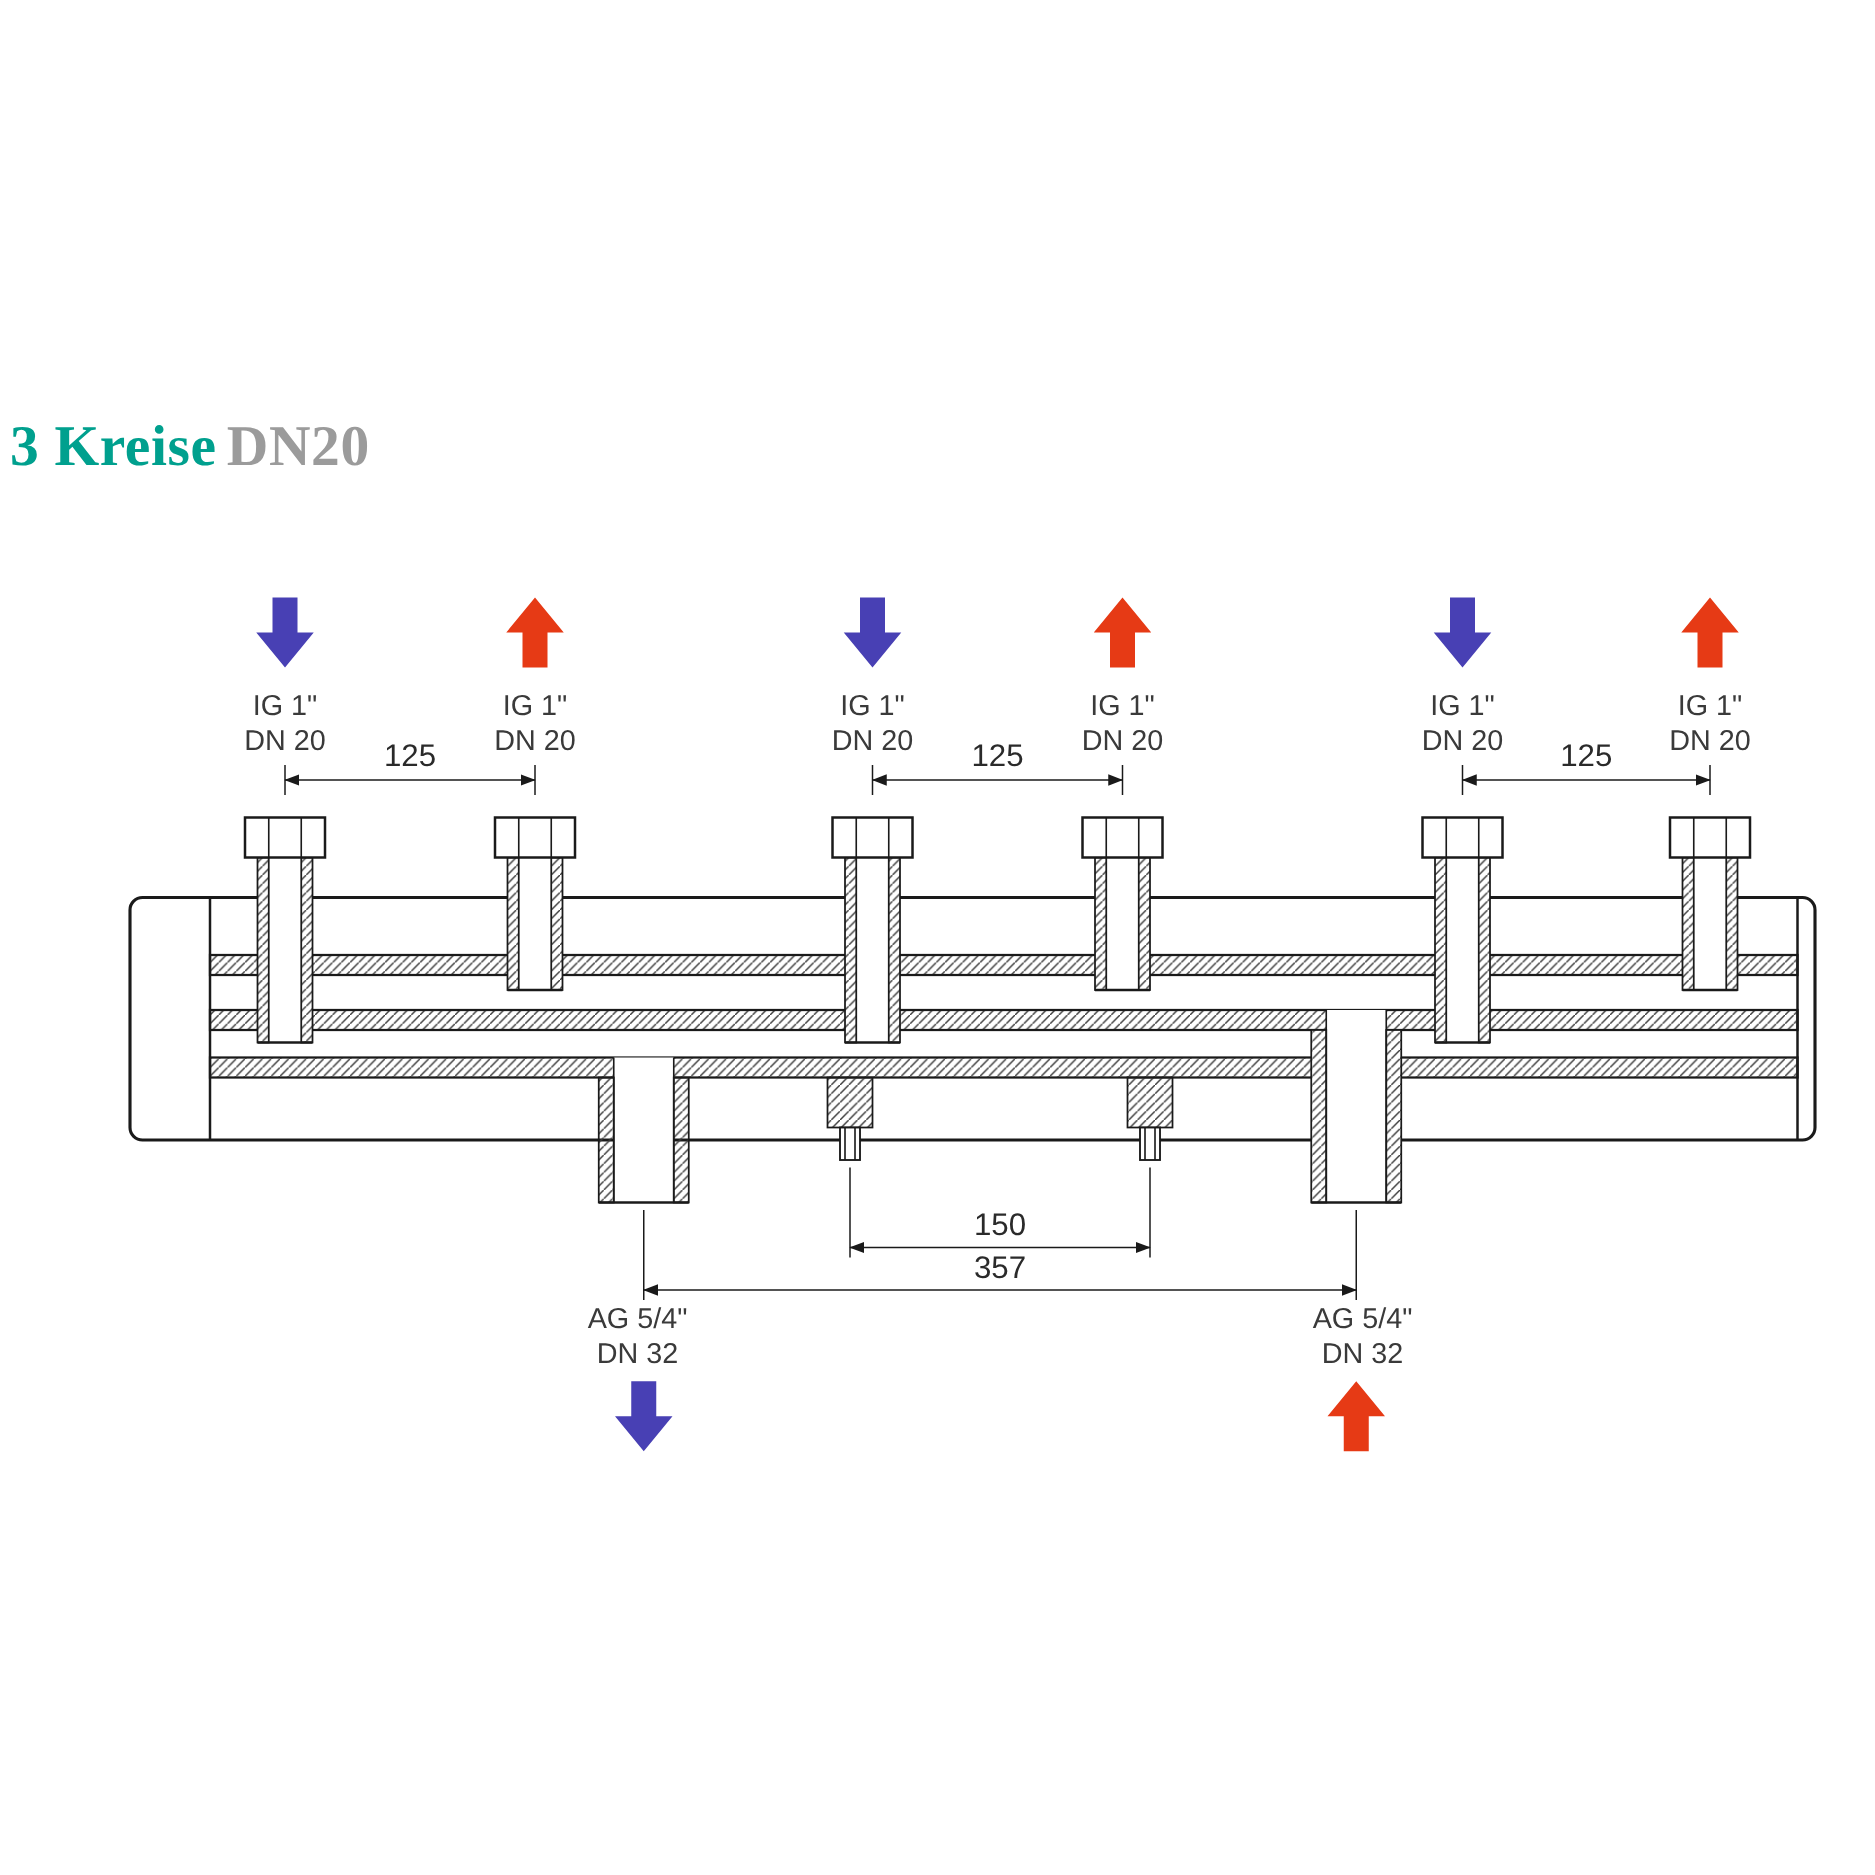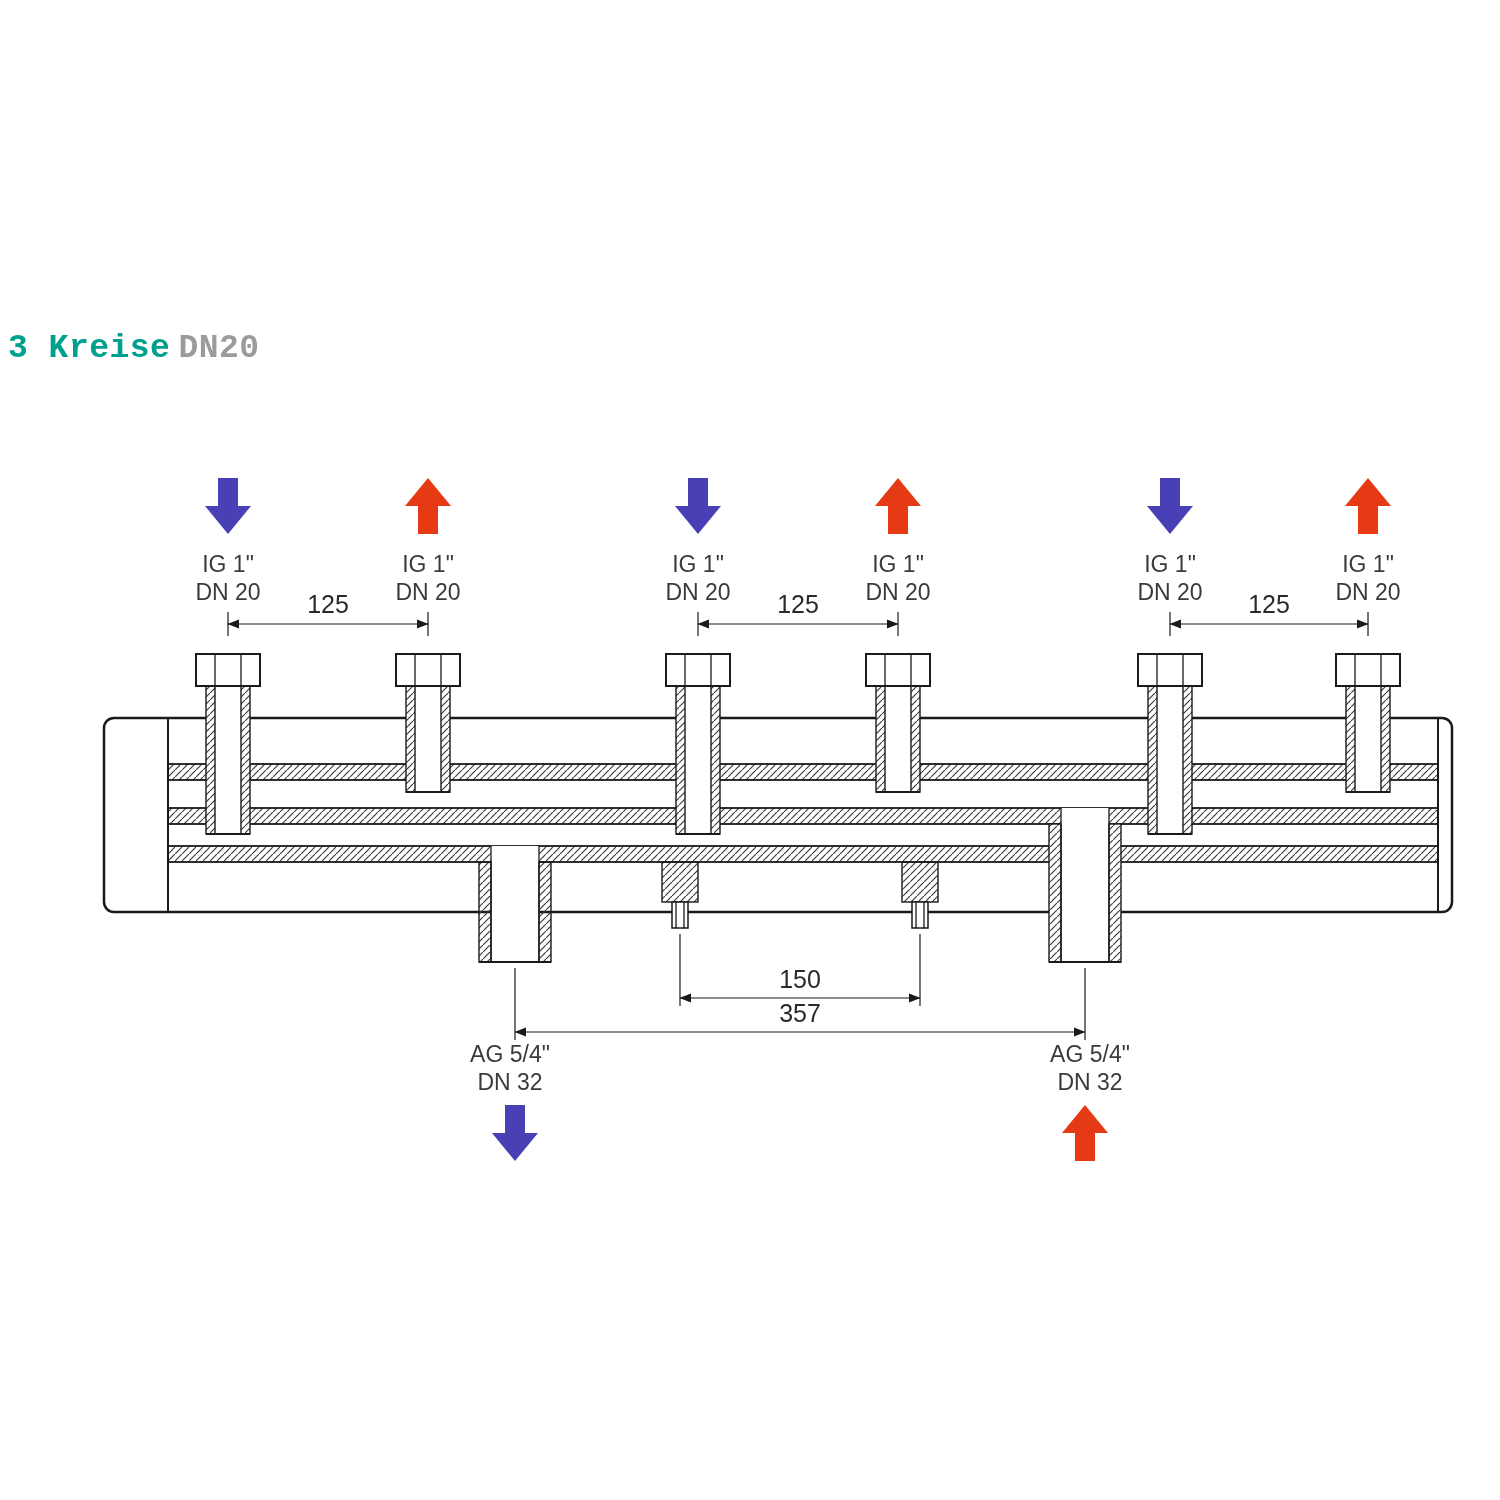--- a/index.html
+++ b/index.html
@@ -2,23 +2,23 @@
 <html><head>
 <meta charset="utf-8">
 <style>
   html, body { margin: 0; padding: 0; background: #ffffff; }
   body { width: 1500px; height: 1500px; position: relative; overflow: hidden; }
 
   .title {
     position: absolute;
     left: 8px;
     top: 330px;
-    font-family: Liberation Mono, monospace;
+    font-family: Liberation Serif, serif;
     font-weight: bold;
-    font-size: 33px;
+    font-size: 46px;
     letter-spacing: 0.5px;
     z-index: 2;
     white-space: nowrap;
   }
   .t-main   { color: #00A08E; }
   .t-suffix { color: #9B9B9B; margin-left: 8px; }
 
   svg#drawing { position: absolute; left: 0; top: 0; }
 
   .strip  { fill: url(#hatch); stroke: #1a1a1a; stroke-width: 1.8; }

